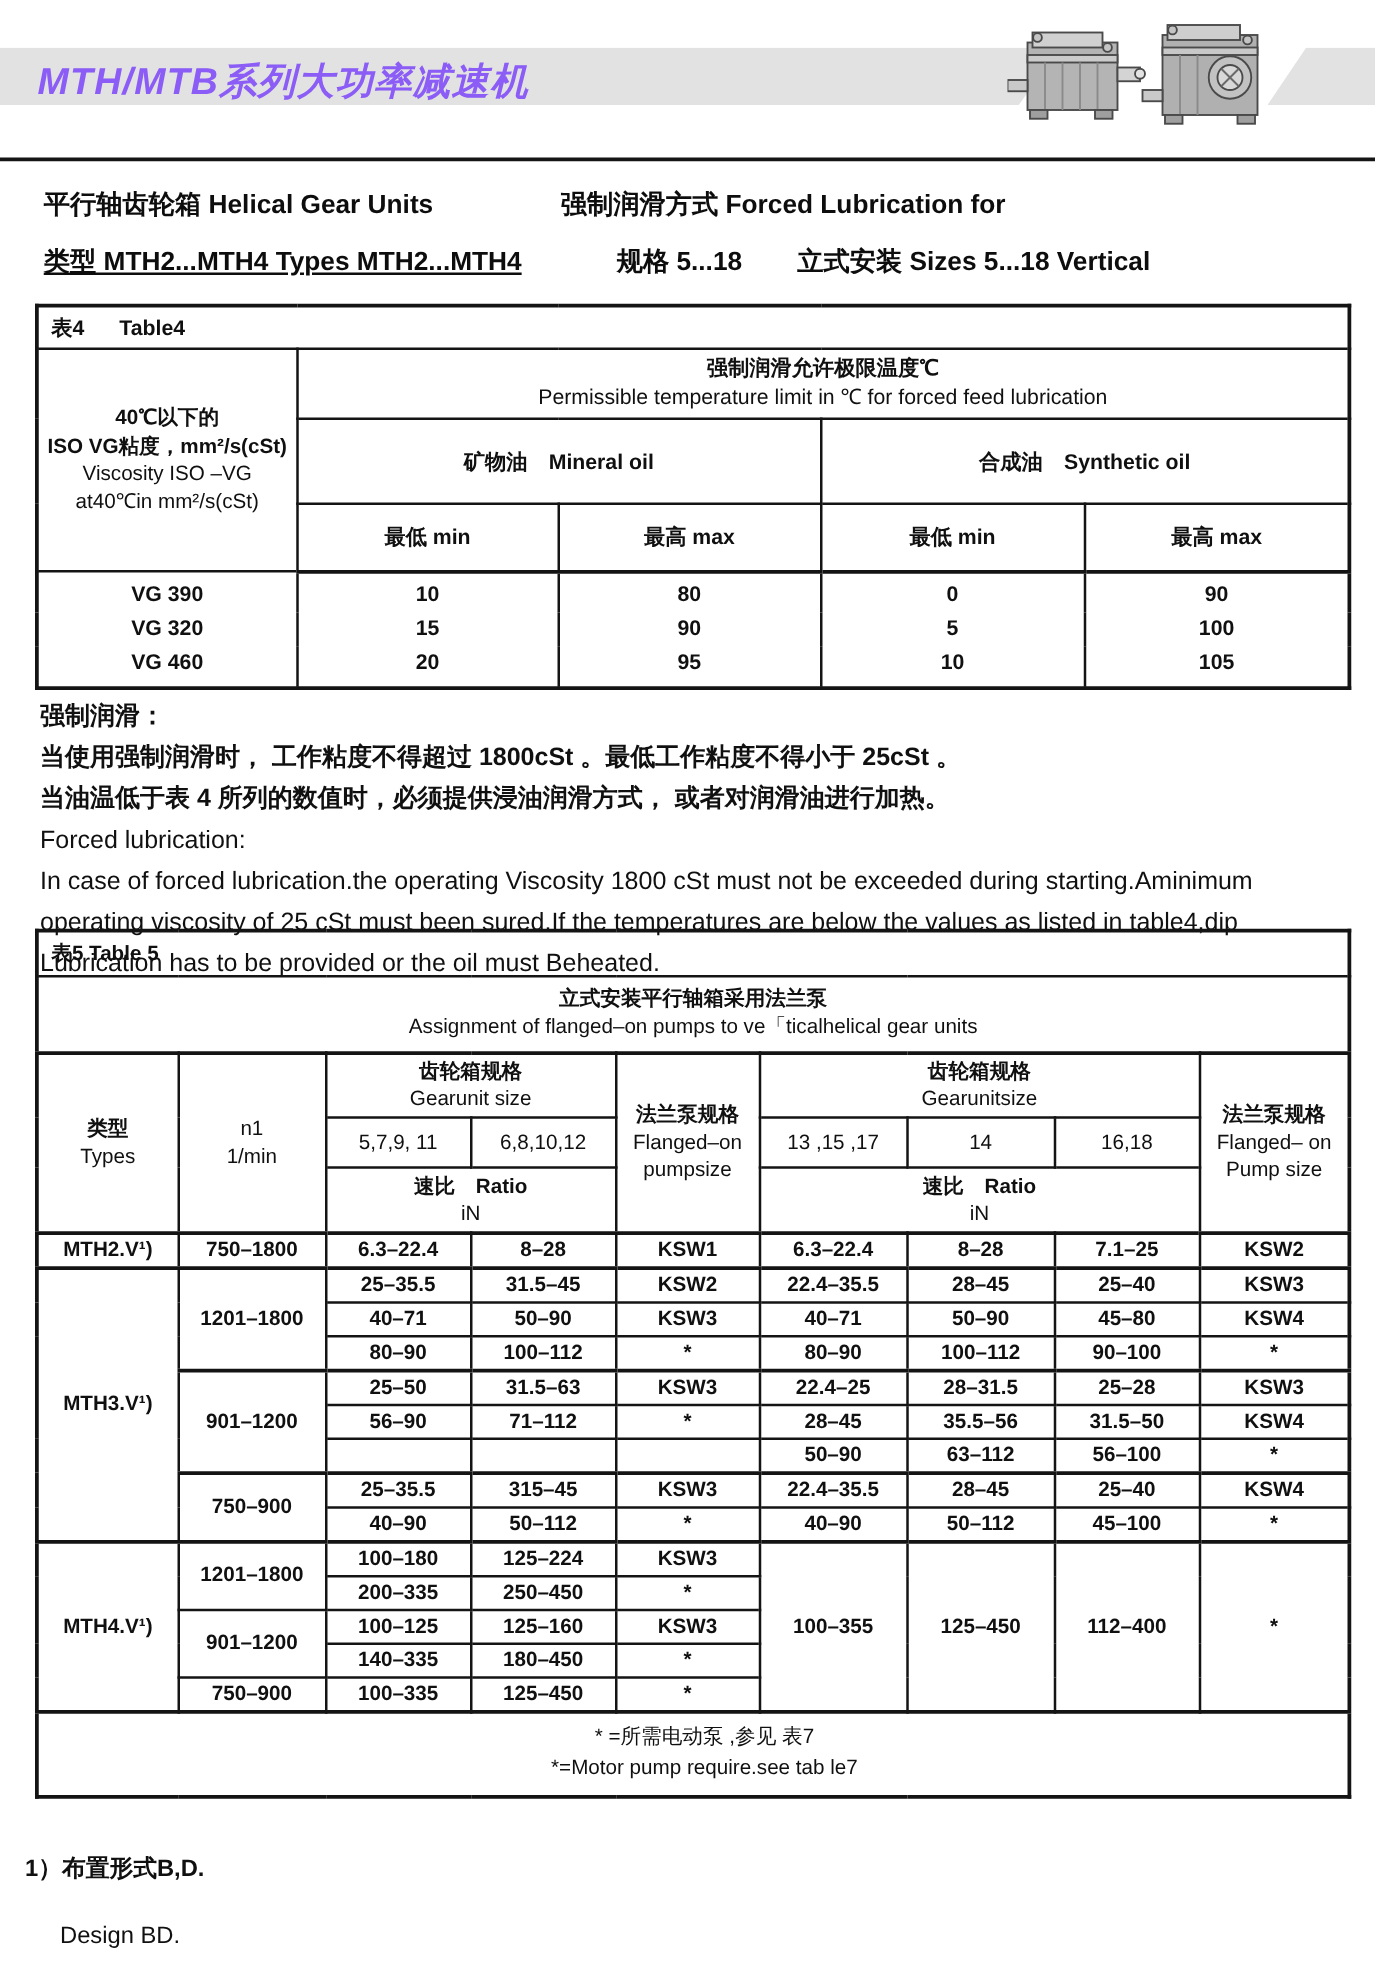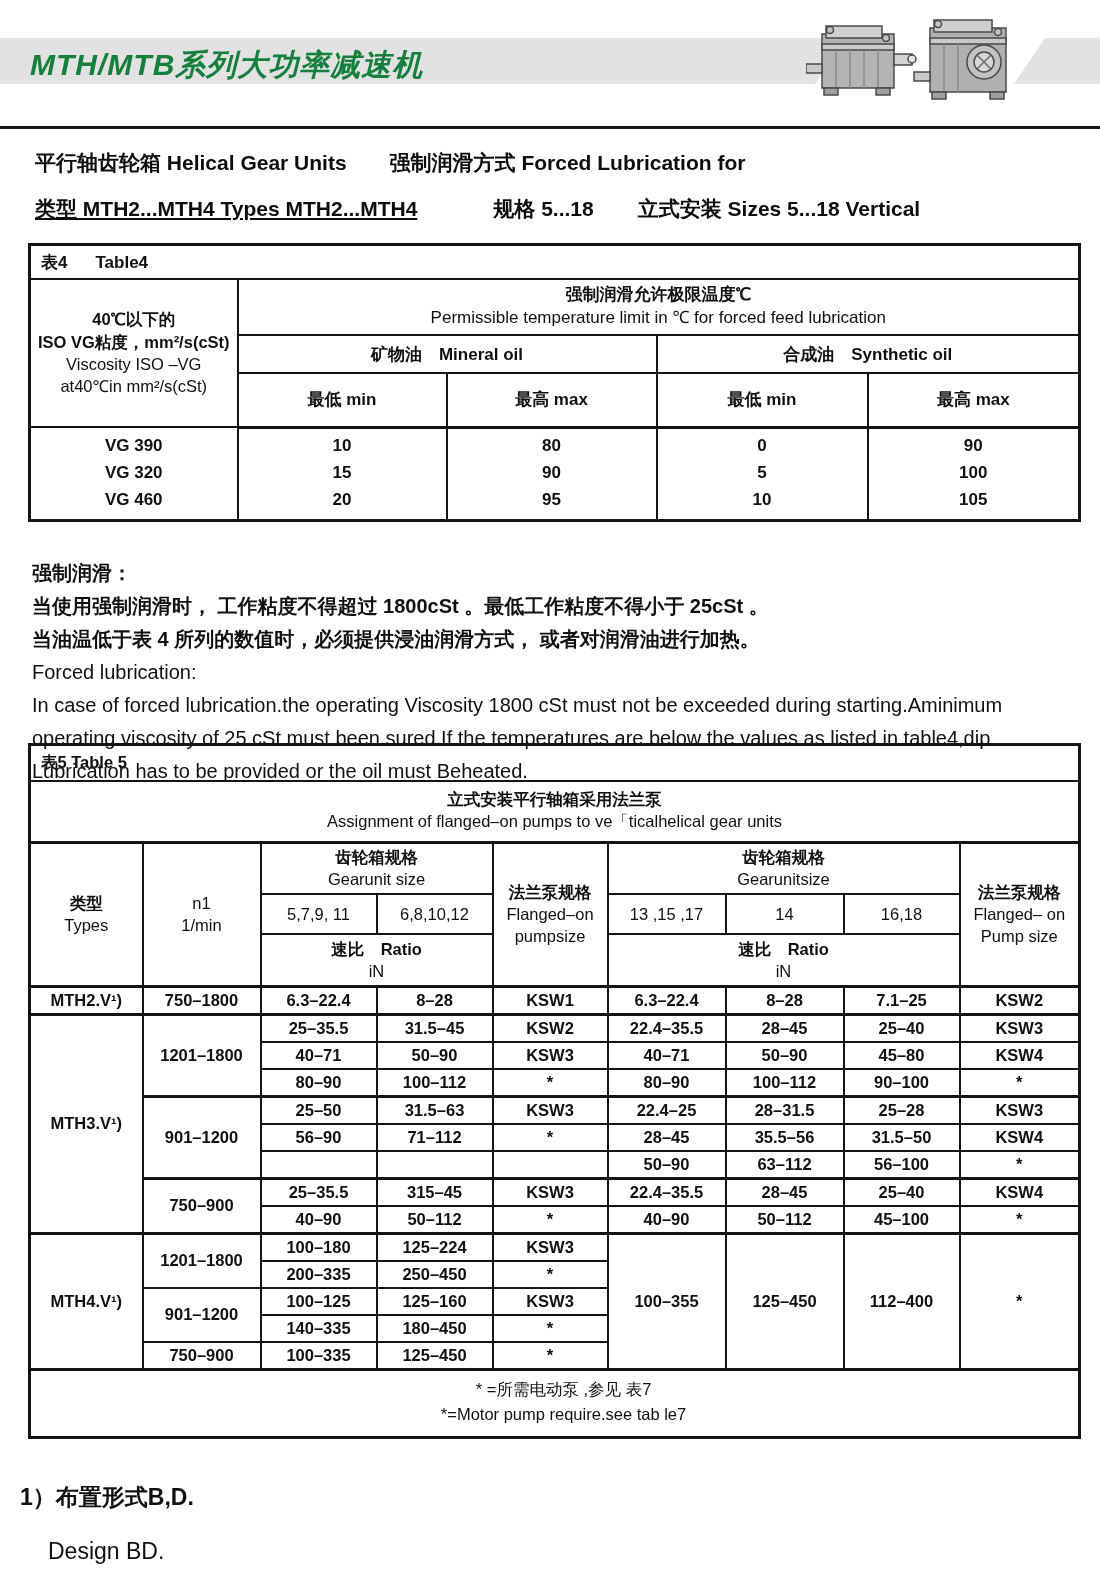--- a/index.html
+++ b/index.html
@@ -8,28 +8,28 @@
     font-family:"Liberation Sans",sans-serif;color:#101010;overflow:hidden;
   }
   
   .band-left{position:absolute;top:38px;left:0;width:848px;height:46px;background:#e2e2e2;
     -webkit-clip-path:polygon(0 0,100% 0,calc(100% - 33px) 100%,0 100%);
     clip-path:polygon(0 0,100% 0,calc(100% - 33px) 100%,0 100%);}
   .band-right{position:absolute;top:38px;left:1014px;width:86px;height:46px;background:#e2e2e2;
     -webkit-clip-path:polygon(31px 0,100% 0,100% 100%,0 100%);
     clip-path:polygon(31px 0,100% 0,100% 100%,0 100%);}
   .banner-title{position:absolute;top:45px;left:30px;font-size:30px;font-weight:bold;
-    font-style:italic;letter-spacing:1px;color:#15803d;white-space:nowrap;}
+    font-style:italic;letter-spacing:1px;color:#8b5cf6;white-space:nowrap;}
   .gear-photos{position:absolute;left:806px;top:14px;}
   .hrule{position:absolute;top:126px;left:0;width:1100px;height:3px;background:#151515;}
   
   .intro{position:absolute;left:35px;font-size:21px;font-weight:bold;white-space:nowrap;color:#0d0d0d;}
   .intro1{top:149px;}
   .intro2{top:195px;}
-  .gapA{margin-right:43px;}
+  .gapA{margin-right:102px;}
   .gapB{margin-right:76px;text-decoration:underline;}
   .gapC{margin-right:44px;}
   
   table{border-collapse:collapse;table-layout:fixed;}
   td{border:2px solid #141414;text-align:center;vertical-align:middle;
      font-size:17px;font-weight:bold;padding:1px 2px;overflow:hidden;}
   td .ln{display:block;line-height:1.35;}
   .en{font-weight:normal;}
   .capbar td{text-align:left;padding:4px 10px;border-bottom:2px solid #141414;}
   .bb3{border-bottom:3px solid #141414 !important;}
@@ -46,21 +46,21 @@
   .paras p.en{font-weight:normal;font-size:20px;}
   
   .t5wrap{position:absolute;top:743px;left:28px;}
   .t5{width:1050px;border:3px solid #141414;}
   .t5 td{font-size:16.5px;}
   .t5 tr.dr td{height:25px;padding:0 2px;}
   .t5 td.titlecell{border-bottom:3px solid #141414;padding:6px 0 8px 0;}
   .t5 td.footcell{text-align:center;padding:6px 0 8px 18px;border-top:3px solid #141414;font-weight:normal;font-size:16.5px;}
   .t5 td.footcell .ln{line-height:1.55;}
   
-  .note{position:absolute;font-size:23px;white-space:nowrap;}
+  .note{position:absolute;font-size:19px;white-space:nowrap;}
   .note-zh{top:1482px;left:20px;font-weight:bold;}
   .note-en{top:1538px;left:48px;font-weight:normal;}
 </style>
 </head>
 <body>
 
 <div id="page">
 
   <div class="band-left"></div>
   <div class="band-right"></div>
@@ -130,21 +130,21 @@
         <span class="ln">40℃以下的</span>
         <span class="ln">ISO VG粘度，mm²/s(cSt)</span>
         <span class="ln en">Viscosity ISO –VG</span>
         <span class="ln en">at40℃in mm²/s(cSt)</span>
       </td>
       <td colspan="4" style="height:52px;">
         <span class="ln">强制润滑允许极限温度℃</span>
         <span class="ln en">Permissible temperature limit in ℃ for forced feed lubrication</span>
       </td>
     </tr>
-    <tr style="height:38px;">
+    <tr style="height:68px;">
       <td colspan="2">矿物油　Mineral oil</td>
       <td colspan="2">合成油　Synthetic  oil</td>
     </tr>
     <tr style="height:54px;">
       <td class="bb3">最低 min</td>
       <td class="bb3">最高 max</td>
       <td class="bb3">最低 min</td>
       <td class="bb3">最高 max</td>
     </tr>
     <tr class="data" style="height:29px;">

